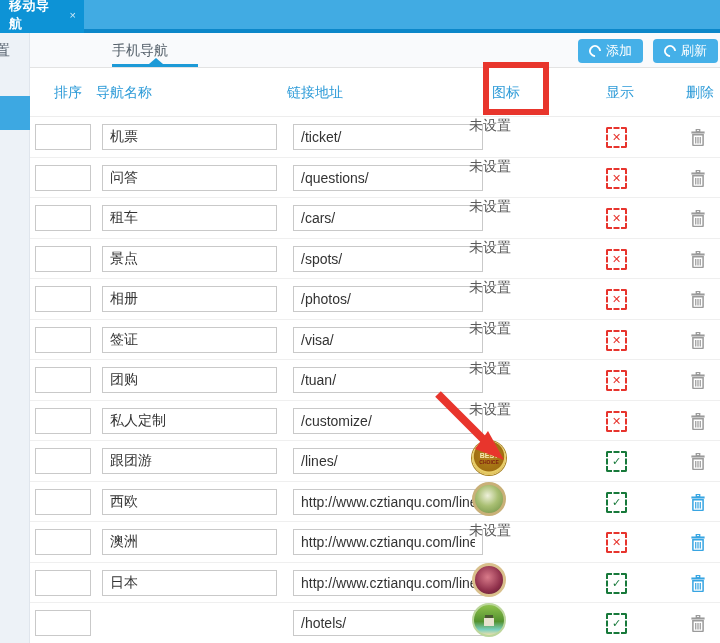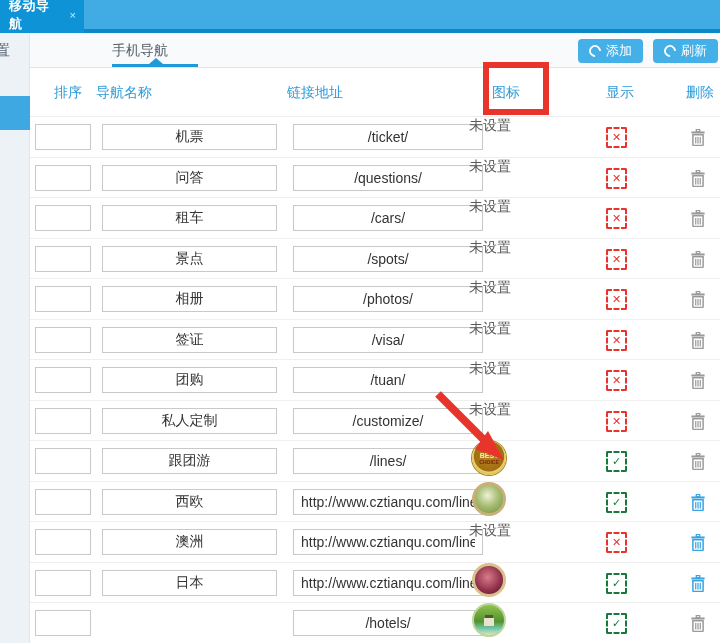--- a/index.html
+++ b/index.html
@@ -35,21 +35,21 @@
 
   
   .content { position:absolute; left:30px; top:68px; width:690px; height:575px; background:#fff; overflow:hidden; }
   .thead { position:relative; height:49px; border-bottom:1px solid #ededed; }
   .thead span { position:absolute; top:16px; font-size:14px; color:#2d9bd8; }
   .h-sort   { left:24px; }  .h-name { left:66px; }  .h-link { left:257px; }
   .h-icon   { left:462px; } .h-disp { left:576px; } .h-del  { left:656px; }
 
   .trow { position:relative; height:40.5px; border-bottom:1px solid #efefef; }
   .trow input { position:absolute; top:7px; height:26px; border:1px solid #c9c9c9; background:#fff;
-                font-size:14px; color:#333; padding:0 7px; font-family:inherit;text-align:center; }
+                font-size:14px; color:#333; padding:0 7px; font-family:inherit; }
   .in-sort { left:5px;   width:56px; }
   .in-name { left:72px;  width:175px; }
   .in-link { left:263px; width:190px; }
 
   .cell-icon { position:absolute; left:439px; top:0; width:120px; height:40.5px; display:flex; }
   .notset { font-size:14px; color:#5a5a5a; }
   .badge { width:34px; height:34px; border-radius:50%; margin-left:3px; position:relative; flex:none; }
   .badge-best   { background:radial-gradient(circle at 50% 45%, #b5821d 0%, #a06f12 58%, #e9cf6a 62%, #c89c2c 100%);
                   box-shadow:0 0 0 1px #a8821f; display:flex; flex-direction:column; align-items:center; justify-content:center; }
   .badge-best .b1 { font-size:7px; font-weight:bold; color:#f6e9b6; line-height:7px; }

